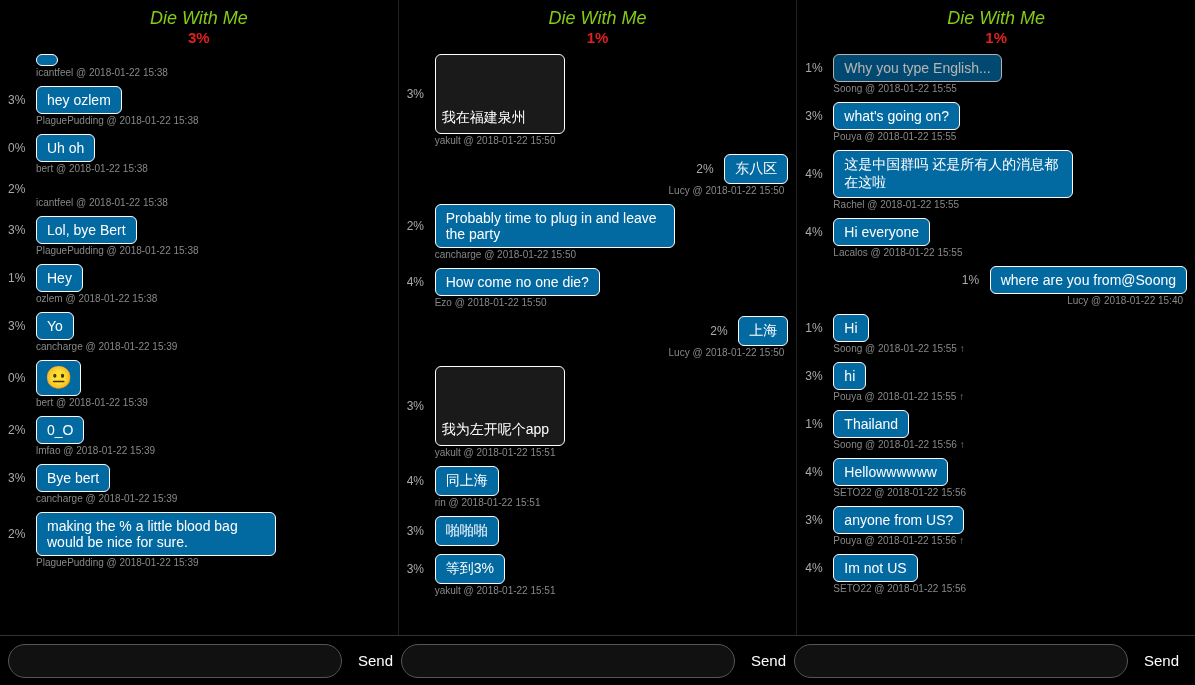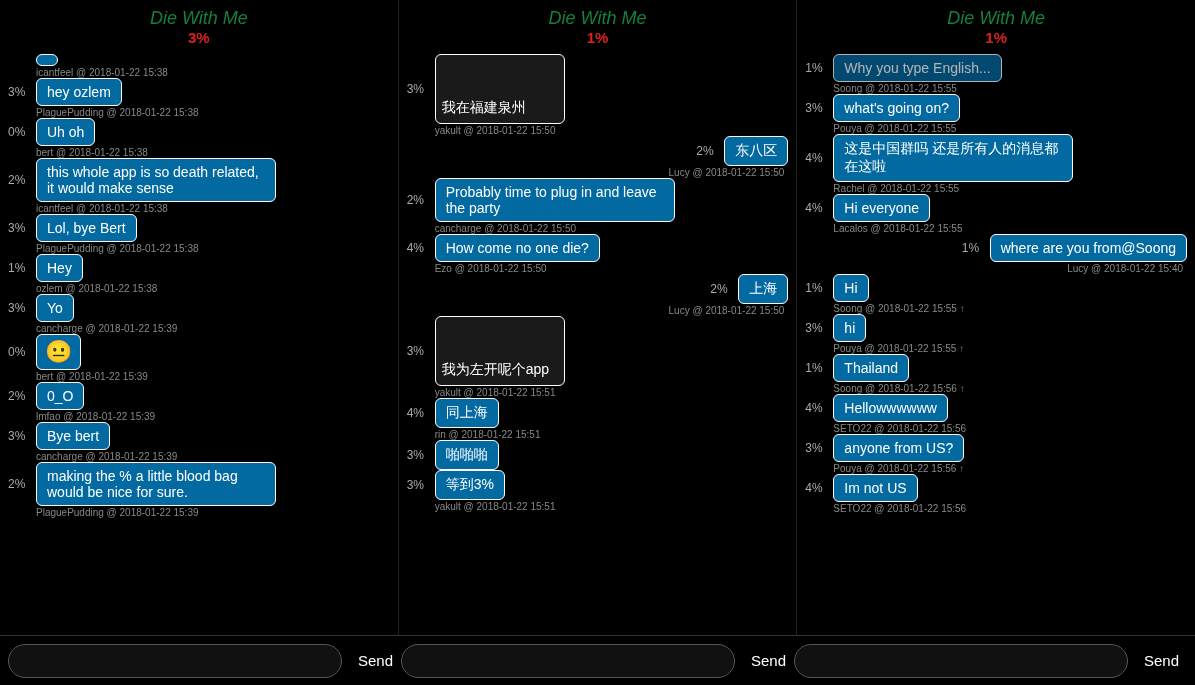--- a/index.html
+++ b/index.html
@@ -26,35 +26,35 @@
     }
     .panel:last-child { border-right: none; }
     .panel-header {
       text-align: center;
       padding: 8px 4px 4px;
       flex-shrink: 0;
     }
     .panel-title {
       font-style: italic;
       font-size: 18px;
-      color: #15803d;
+      color: #84cc16;
       font-weight: 400;
     }
     .panel-battery {
       color: #e02020;
       font-size: 15px;
       font-weight: bold;
     }
     .panel-messages {
       flex: 1;
       overflow-y: auto;
       padding: 4px 8px;
       display: flex;
       flex-direction: column;
-      gap: 0;
+      gap: 8px;
     }
     .panel-messages::-webkit-scrollbar { width: 4px; }
     .panel-messages::-webkit-scrollbar-thumb { background: #333; }
     .msg-row {
       display: flex;
       flex-direction: column;
     }
     .msg-bubble-row {
       display: flex;
       align-items: center;
@@ -74,21 +74,21 @@
       border: 1.5px solid #fff;
       border-radius: 6px;
       padding: 5px 10px;
       font-size: 14px;
       color: #fff;
       max-width: 240px;
       word-wrap: break-word;
     }
     .msg-bubble.image-bubble {
       width: 130px;
-      height: 70px;
+      height: 80px;
       display: flex;
       align-items: flex-end;
       padding: 6px;
       background: #1a1a1a;
       position: relative;
     }
     .msg-bubble.image-bubble .img-text {
       font-size: 14px;
     }
     .msg-bubble.emoji-bubble {
@@ -167,21 +167,20 @@
         <div class="msg-row">
           <div class="msg-bubble-row">
             <span class="pct-label">0%</span>
             <div class="msg-bubble">Uh oh</div>
           </div>
           <div class="msg-meta">bert @ 2018-01-22 15:38</div>
         </div>
         <div class="msg-row">
           <div class="msg-bubble-row">
             <span class="pct-label">2%</span>
-            <div class="msg-bubble">this whole app is so death related, it would make sense</div>
           </div>
           <div class="msg-meta">icantfeel @ 2018-01-22 15:38</div>
         </div>
         <div class="msg-row">
           <div class="msg-bubble-row">
             <span class="pct-label">3%</span>
             <div class="msg-bubble">Lol, bye Bert</div>
           </div>
           <div class="msg-meta">PlaguePudding @ 2018-01-22 15:38</div>
         </div>

